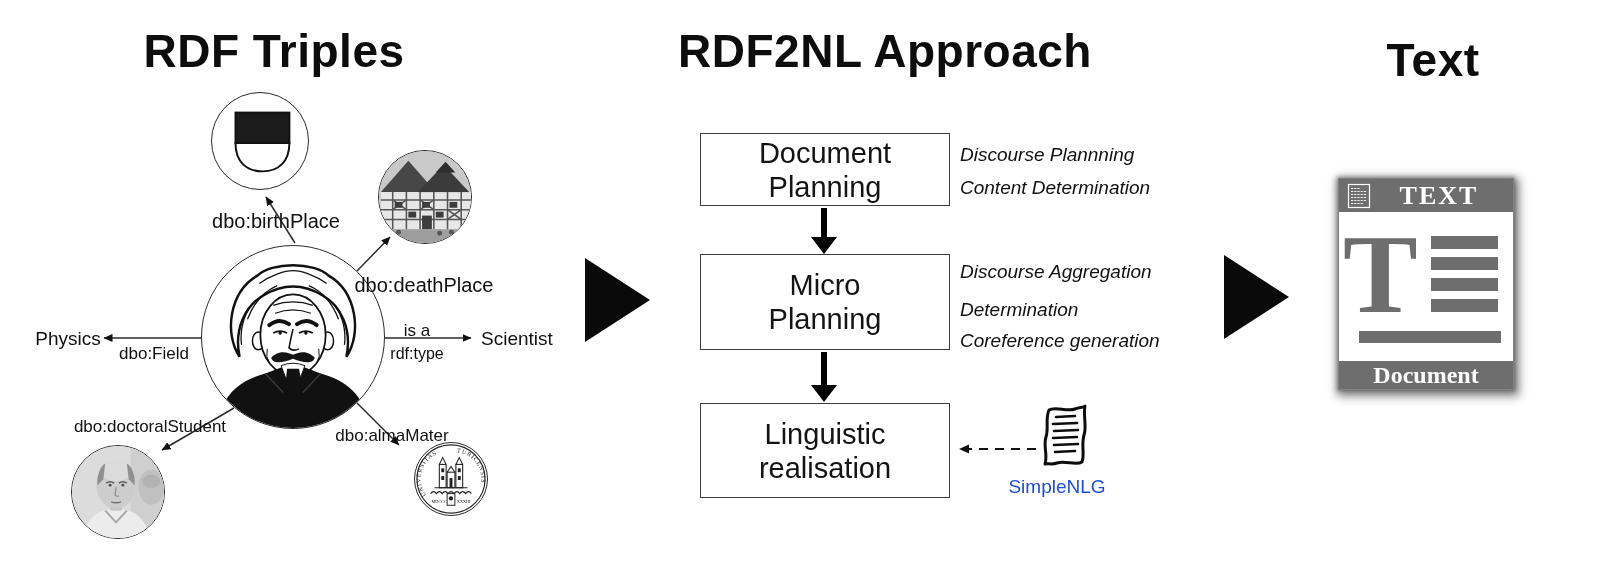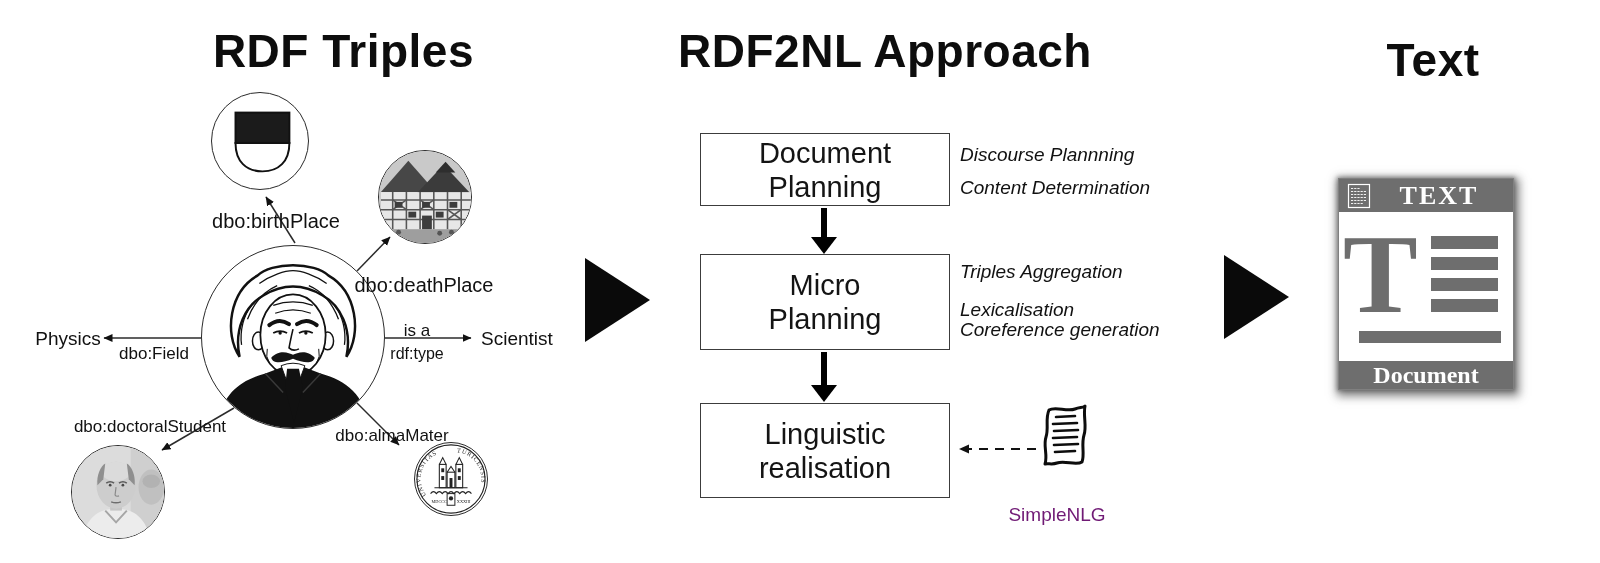--- a/index.html
+++ b/index.html
@@ -34,21 +34,21 @@
   .doc-bar{position:absolute;background:#6e6e6e;}
   #doc-footer{position:absolute;left:0;bottom:0;width:100%;height:28px;display:flex;align-items:center;justify-content:center;
               font-family:"Liberation Serif",serif;font-weight:700;font-size:24px;color:#fff;}
   svg{overflow:visible;}
 </style>
 </head>
 <body>
 
 <div id="canvas">
 
-  <div class="abs title" style="left:54px;top:24px;width:420px;text-align:right;">RDF Triples</div>
+  <div class="abs title" style="left:64px;top:24px;width:420px;">RDF Triples</div>
 
   <svg class="abs" style="left:0;top:0;" width="560" height="563" viewBox="0 0 560 563">
     <defs>
       <marker id="ah" markerWidth="11" markerHeight="9" refX="8.5" refY="4" orient="auto" markerUnits="userSpaceOnUse">
         <path d="M0,0 L9,4 L0,8 Z" fill="#111"></path>
       </marker>
     </defs>
     <g stroke="#2b2b2b" stroke-width="1.5" fill="none">
       <line x1="295" y1="243" x2="266" y2="197" marker-end="url(#ah)"></line>
       <line x1="357" y1="271" x2="390" y2="237" marker-end="url(#ah)"></line>
@@ -231,23 +231,23 @@
     <span>Micro</span>
     <span>Planning</span>
   </div>
   <div class="fbox" style="top:403px;height:95px;">
     <span>Linguistic</span>
     <span>realisation</span>
   </div>
 
   <div class="ann" style="top:144px;">Discourse Plannning</div>
   <div class="ann" style="top:177px;">Content Determination</div>
-  <div class="ann" style="top:261px;">Triples Aggregation</div>
-  <div class="ann" style="top:299px;">Lexicalisation</div>
-  <div class="ann" style="top:319px;">Coreference generation</div>
+  <div class="ann" style="top:261px;">Discourse Aggregation</div>
+  <div class="ann" style="top:299px;">Determination</div>
+  <div class="ann" style="top:330px;">Coreference generation</div>
 
   <div class="thick-arrow" style="left:806px;top:208px;height:46px;">
     <div class="stem" style="height:30px;"></div>
       <div class="head" style="top:29px;"></div>
   </div>
   <div class="thick-arrow" style="left:806px;top:352px;height:50px;">
     <div class="stem" style="height:34px;"></div>
       <div class="head" style="top:33px;"></div>
   </div>
 
@@ -265,21 +265,21 @@
              C39,62 28,56 20,59 C15,61 11,59 8,60 C11,51 6,42 9,33 C12,24 8,15 12,6 Z" fill="#fff" stroke="#0d0d0d" stroke-width="3" stroke-linejoin="round"></path>
     <g stroke="#0d0d0d" stroke-width="2.6" stroke-linecap="round">
       <line x1="19" y1="13" x2="38" y2="12"></line>
       <line x1="16" y1="20" x2="40" y2="19"></line>
       <line x1="17" y1="27" x2="41" y2="26"></line>
       <line x1="16" y1="34" x2="40" y2="33"></line>
       <line x1="17" y1="41" x2="41" y2="40"></line>
       <line x1="18" y1="48" x2="38" y2="47"></line>
     </g>
   </svg>
-  <div class="abs" style="left:987px;top:476px;width:140px;text-align:center;font-size:19px;color:#701a75;margin-top:28px;">SimpleNLG</div>
+  <div class="abs" style="left:987px;top:476px;width:140px;text-align:center;font-size:19px;color:#1d4ed8;">SimpleNLG</div>
 
   <div class="abs title" style="left:1233px;top:33px;width:400px;">Text</div>
 
   <div id="doc-card">
     <div id="doc-header" class="doc-gray">
       <svg style="margin-left:8px;" width="24" height="26" viewBox="0 0 24 26">
         <rect x="1.5" y="1.5" width="21" height="23" fill="none" stroke="#fff" stroke-width="1.2"></rect>
         <g stroke="#fff" stroke-width="0.9" stroke-dasharray="2.2 1">
           <line x1="4" y1="5.5" x2="13" y2="5.5"></line>
           <line x1="4" y1="8.5" x2="20" y2="8.5"></line>

